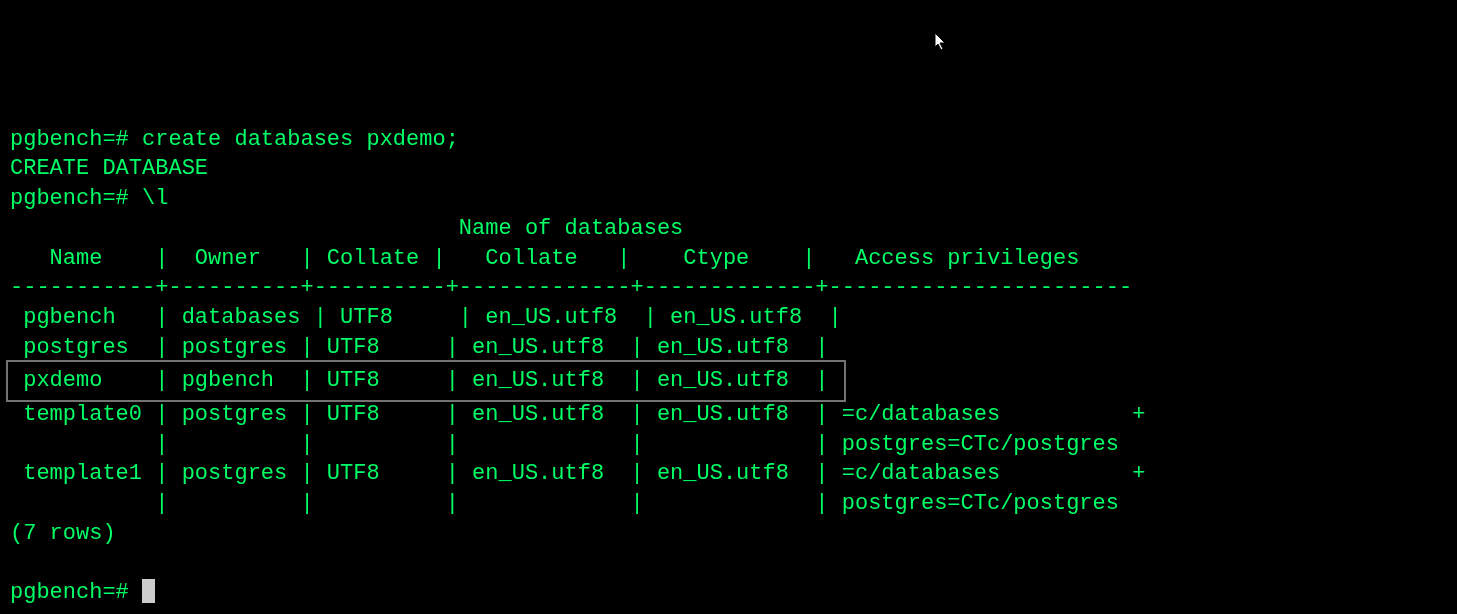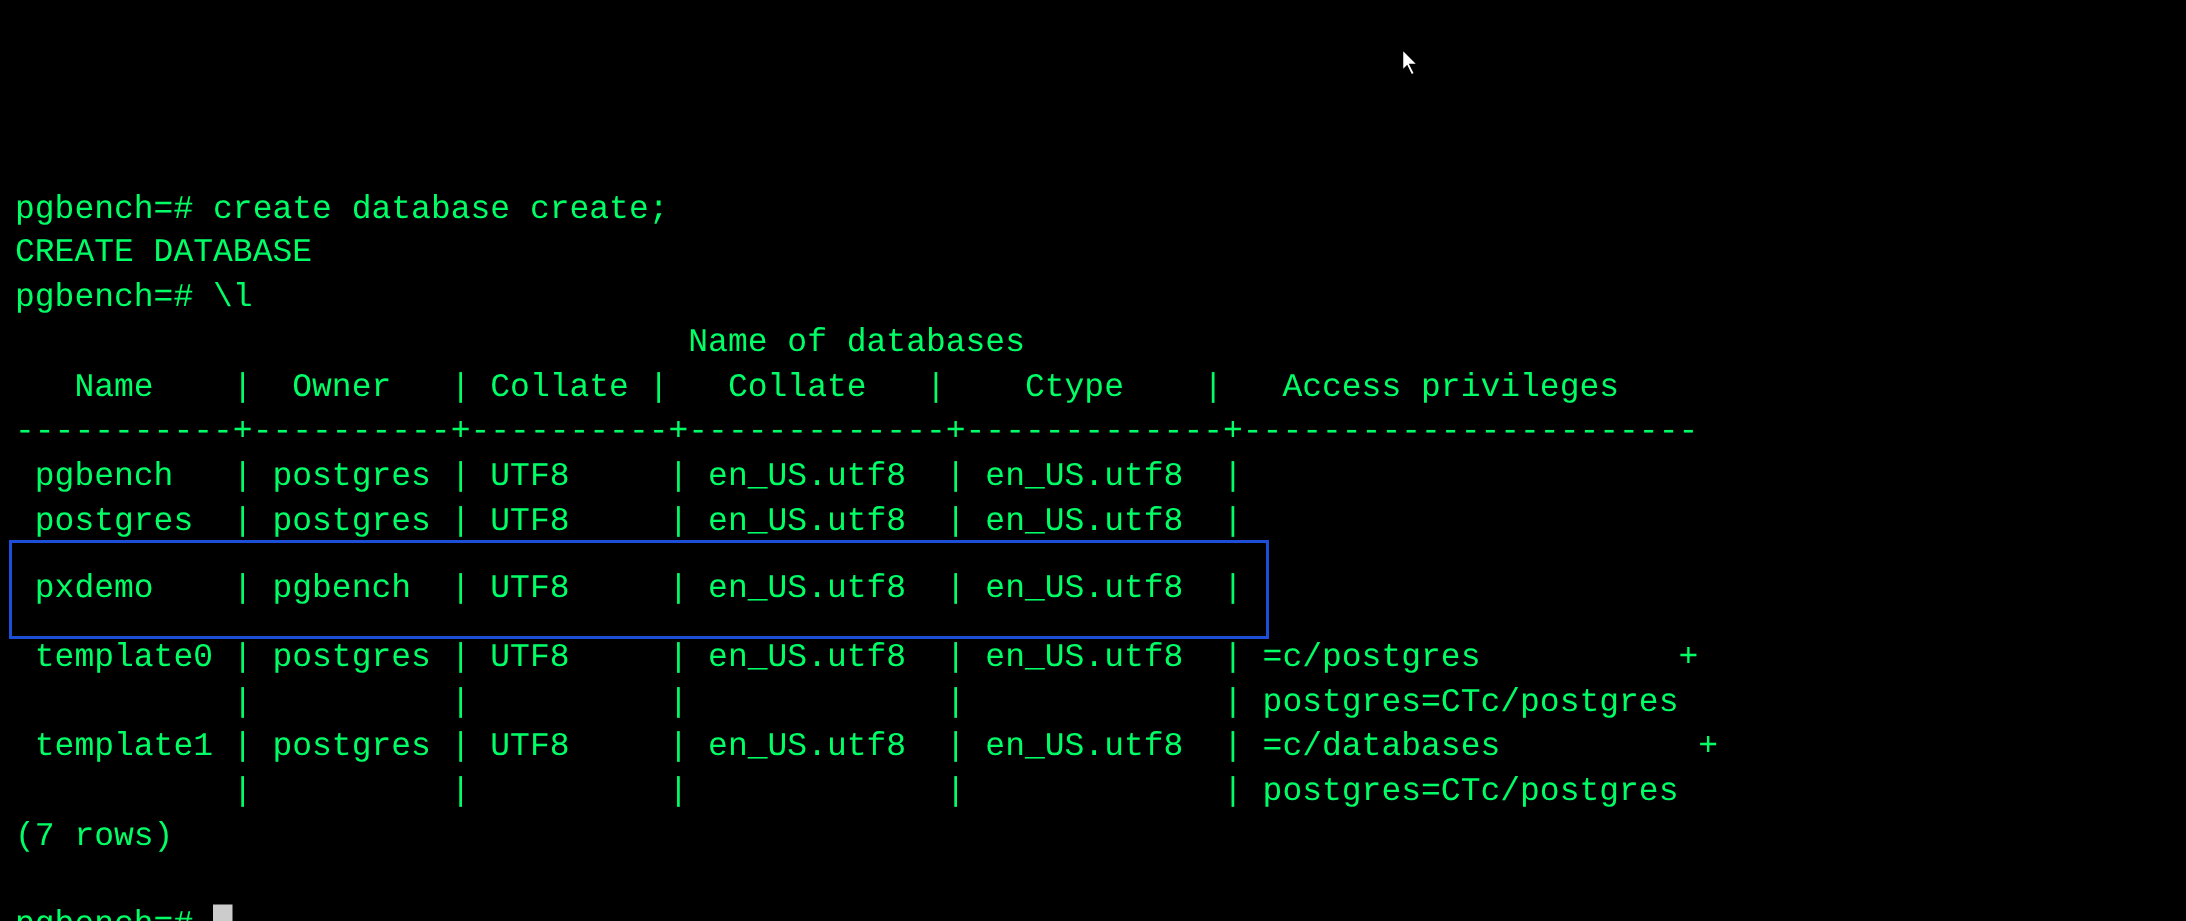--- a/index.html
+++ b/index.html
@@ -13,23 +13,23 @@
       font-family: "Menlo", "Consolas", "Courier New", monospace;
       font-size: 22px;
       line-height: 1.35;
       padding: 6px 10px;
       width: 1457px;
       height: 614px;
       overflow: hidden;
       white-space: pre;
     }
     .highlight-row {
-      border: 2px solid #1d4ed8;
+      border: 2px solid #737373;
       display: inline-block;
-      padding: 16px 2px;
+      padding: 4px 2px;
       margin: -2px -4px;
     }
     .cursor {
       display: inline-block;
       width: 13px;
       height: 24px;
       background: #cccccc;
       vertical-align: text-bottom;
       margin-bottom: 2px;
     }
@@ -44,30 +44,30 @@
     .mouse-cursor svg {
       width: 14px;
       height: 20px;
     }
   </style>
 </head>
 <body>
 
 
 
-<div><span>pgbench=# </span><span>create database create;</span>
+<div><span>pgbench=# </span><span>create databases pxdemo;</span>
 <span>CREATE DATABASE</span>
 <span>pgbench=# </span><span>\l</span>
 <span>                                  Name of databases</span>
 <span>   Name    |  Owner   | Collate |   Collate   |    Ctype    |   Access privileges   </span>
 <span>-----------+----------+----------+-------------+-------------+-----------------------</span>
-<span> pgbench   | postgres | UTF8     | en_US.utf8  | en_US.utf8  | </span>
+<span> pgbench   | databases | UTF8     | en_US.utf8  | en_US.utf8  | </span>
 <span> postgres  | postgres | UTF8     | en_US.utf8  | en_US.utf8  | </span>
 <span class="highlight-row"> pxdemo    | pgbench  | UTF8     | en_US.utf8  | en_US.utf8  | </span>
-<span> template0 | postgres | UTF8     | en_US.utf8  | en_US.utf8  | =c/postgres          +</span>
+<span> template0 | postgres | UTF8     | en_US.utf8  | en_US.utf8  | =c/databases          +</span>
 <span>           |          |          |             |             | postgres=CTc/postgres</span>
 <span> template1 | postgres | UTF8     | en_US.utf8  | en_US.utf8  | =c/databases          +</span>
 <span>           |          |          |             |             | postgres=CTc/postgres</span>
 <span>(7 rows)</span>
 <span></span>
 <span>pgbench=# </span><span class="cursor"></span></div>
 
 <div class="mouse-cursor">
   <svg viewBox="0 0 14 20">
     <path d="M1 1 L1 15 L4 12 L7 18 L9 17 L6 11 L11 11 Z" fill="#ffffff" stroke="#000000" stroke-width="1"></path>

